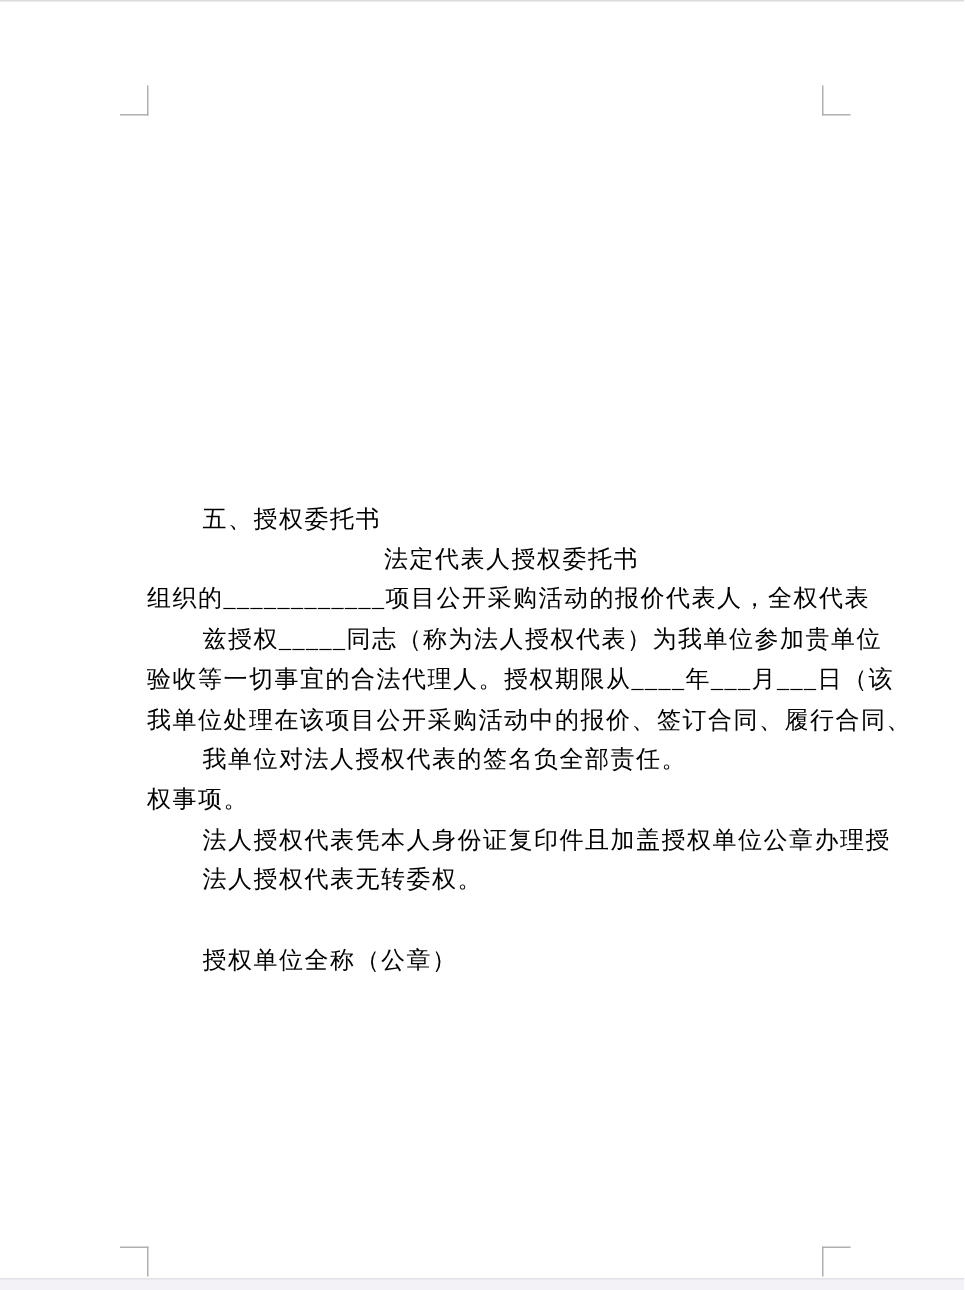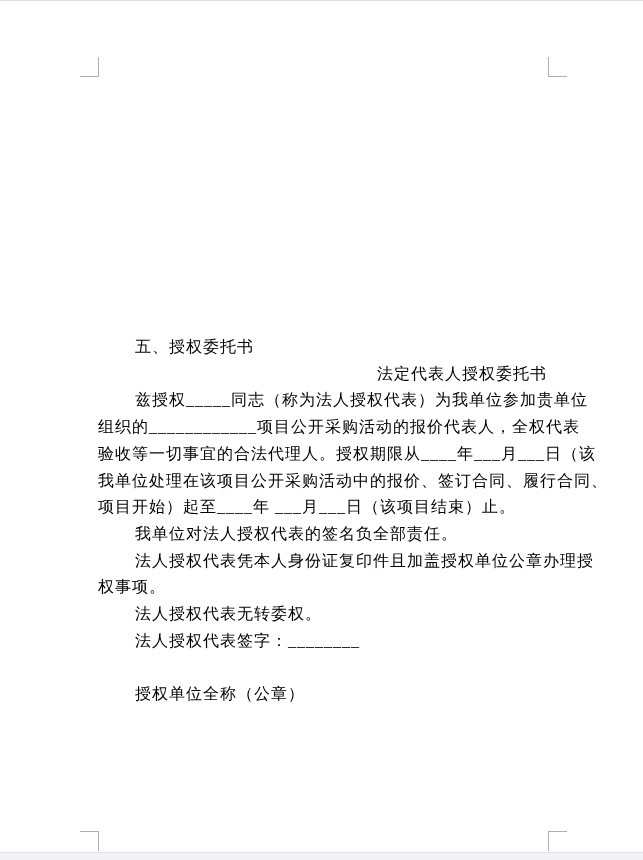--- a/index.html
+++ b/index.html
@@ -50,45 +50,43 @@
     font-size: 16px;
     line-height: 26.7px;
     letter-spacing: 1px;
   }
   .line {
     white-space: pre;
     min-height: 26.7px;
   }
   .line.indent { text-indent: 37px; }
   .line.flush  { text-indent: 0; }
-  .line.center { text-align: right; text-indent: 37px; font-family: Liberation Serif, serif; }
+  .line.center { text-align: center; text-indent: 37px; font-family: Liberation Serif, serif; }
   .line.blank  { }
 </style>
 </head>
 <body>
 
 <div id="screen">
   <div class="top-edge-line"></div>
 
   <div class="crop tl"></div>
   <div class="crop tr"></div>
   <div class="crop bl"></div>
   <div class="crop br"></div>
 
   <div class="text-area" id="doc-lines" style="color: rgb(0, 0, 0);">
       <div class="line indent">五、授权委托书</div>
       <div class="line center">法定代表人授权委托书</div>
+      <div class="line flush">组织的____________项目公开采购活动的报价代表人，全权代表</div>
       <div class="line indent">兹授权_____同志（称为法人授权代表）为我单位参加贵单位</div>
-      <div class="line flush">组织的____________项目公开采购活动的报价代表人，全权代表</div>
       <div class="line flush">验收等一切事宜的合法代理人。授权期限从____年___月___日（该</div>
       <div class="line flush">我单位处理在该项目公开采购活动中的报价、签订合同、履行合同、</div>
-      <div class="line flush">项目开始）起至____年 ___月___日（该项目结束）止。</div>
       <div class="line indent">我单位对法人授权代表的签名负全部责任。</div>
+      <div class="line flush">权事项。</div>
       <div class="line indent">法人授权代表凭本人身份证复印件且加盖授权单位公章办理授</div>
-      <div class="line flush">权事项。</div>
       <div class="line indent">法人授权代表无转委权。</div>
-      <div class="line indent">法人授权代表签字：________</div>
       <div class="line blank"></div>
       <div class="line indent">授权单位全称（公章）</div>
     </div>
 
   <div class="bottom-strip"></div>
 </div>
 
 </body></html>

